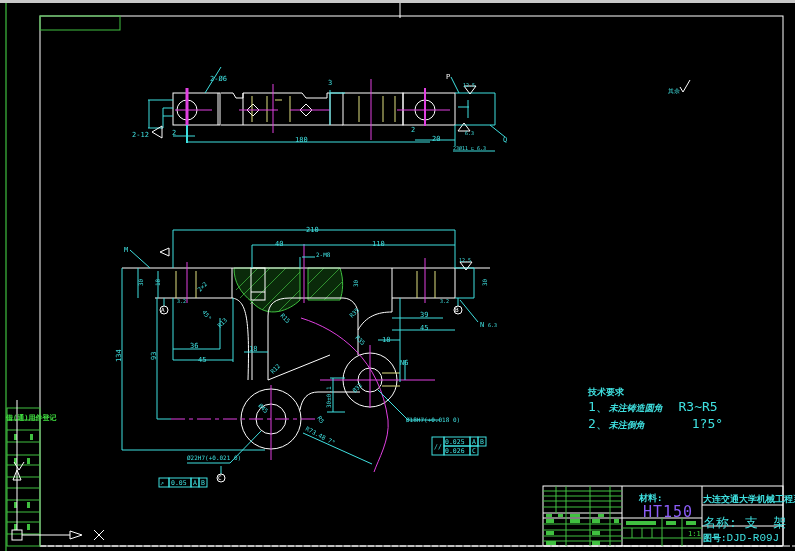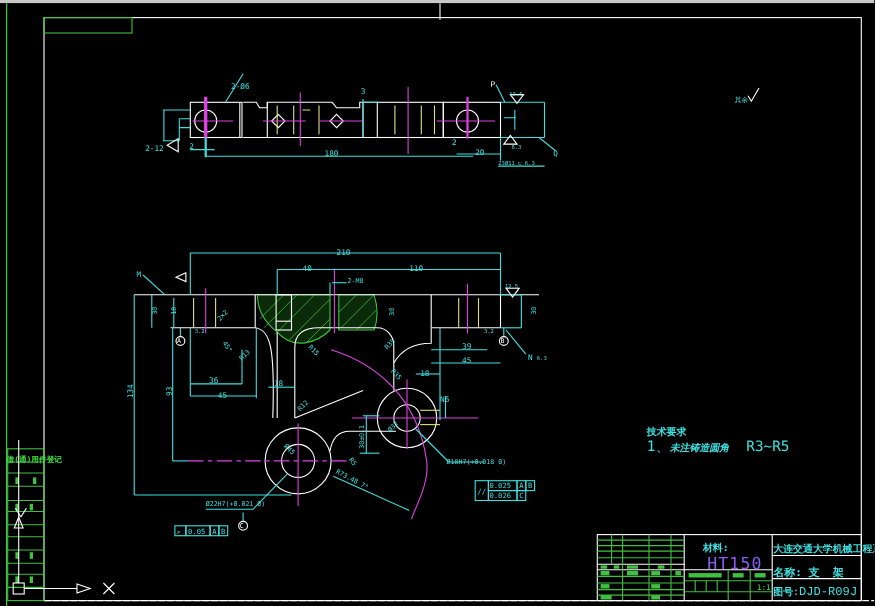--- a/index.html
+++ b/index.html
@@ -8,21 +8,21 @@
   .canvas { position:absolute; left:0; top:3px; width:795px; height:461px; background:#000; }
   svg { position:absolute; left:0; top:0; }
   .t { font-family:"DejaVu Sans Mono", monospace; }
   .notes { position:absolute; left:588px; top:363px; color:#3fe0e0;margin-top:20px; }
   .notes .title { font-size:9px; font-weight:bold; letter-spacing:0px; }
   .notes .line { font-size:13px; line-height:16px; white-space:pre; }
   .notes .line .small { font-size:9px; font-weight:bold;font-style:italic; }
   .tb-material-label { position:absolute; left:639px; top:489px; color:#3fe0e0; font-size:9px; font-weight:bold; }
   .tb-material { position:absolute; left:643px; top:500px; color:#8b5cf6; font-size:15px; letter-spacing:1px; }
   .tb-school { position:absolute; left:703px; top:490px; color:#3fe0e0; font-size:9px; font-weight:bold; white-space:nowrap; }
-  .tb-name { position:absolute; left:703px; top:511px; color:#3fe0e0; font-size:10px; font-weight:bold; white-space:pre; }
+  .tb-name { position:absolute; left:703px; top:511px; color:#3fe0e0; font-size:13px; font-weight:normal; white-space:pre; }
   .tb-drawing { position:absolute; left:703px; top:529px; color:#3fe0e0; font-size:11px; white-space:pre;font-family:Liberation Mono, monospace; }
   .tb-scale { position:absolute; left:688px; top:527px; color:#40e040; font-size:7px; }
   .side-label { position:absolute; left:6px; top:410px; color:#40e040; font-size:7px; font-weight:bold; }
 </style>
 </head>
 <body>
 
 <div class="topbar"></div>
 <div class="canvas">
 <svg width="795" height="548" viewBox="0 3 795 548">
@@ -372,20 +372,21 @@
       <rect x="626" y="521" width="30" height="4"></rect>
           <rect x="666" y="521" width="10" height="4"></rect>
       <rect x="686" y="521" width="10" height="4"></rect>
     </g>
   </g>
 </svg>
 
 <div class="notes">
   <div class="title">技术要求</div>
   <div class="line"><span>1、</span><span class="small">未注铸造圆角</span><span>  </span><span>R3~R5</span></div>
+  <div class="line"><span>2、</span><span class="small">未注倒角</span><span>      </span><span>1?5°</span></div>
 </div>
 
 <div class="tb-material-label">材料:</div>
 <div class="tb-material">HT150</div>
 <div class="tb-school">大连交通大学机械工程系</div>
 <div class="tb-name"><span>名称:</span> <span>支  架</span></div>
 <div class="tb-drawing"><span style="font-size:9px;font-weight:bold">图号:</span><span>DJD-R09J</span></div>
 <div class="tb-scale">1:1</div>
 <div class="side-label">借(通)用件登记</div>
 </div>

